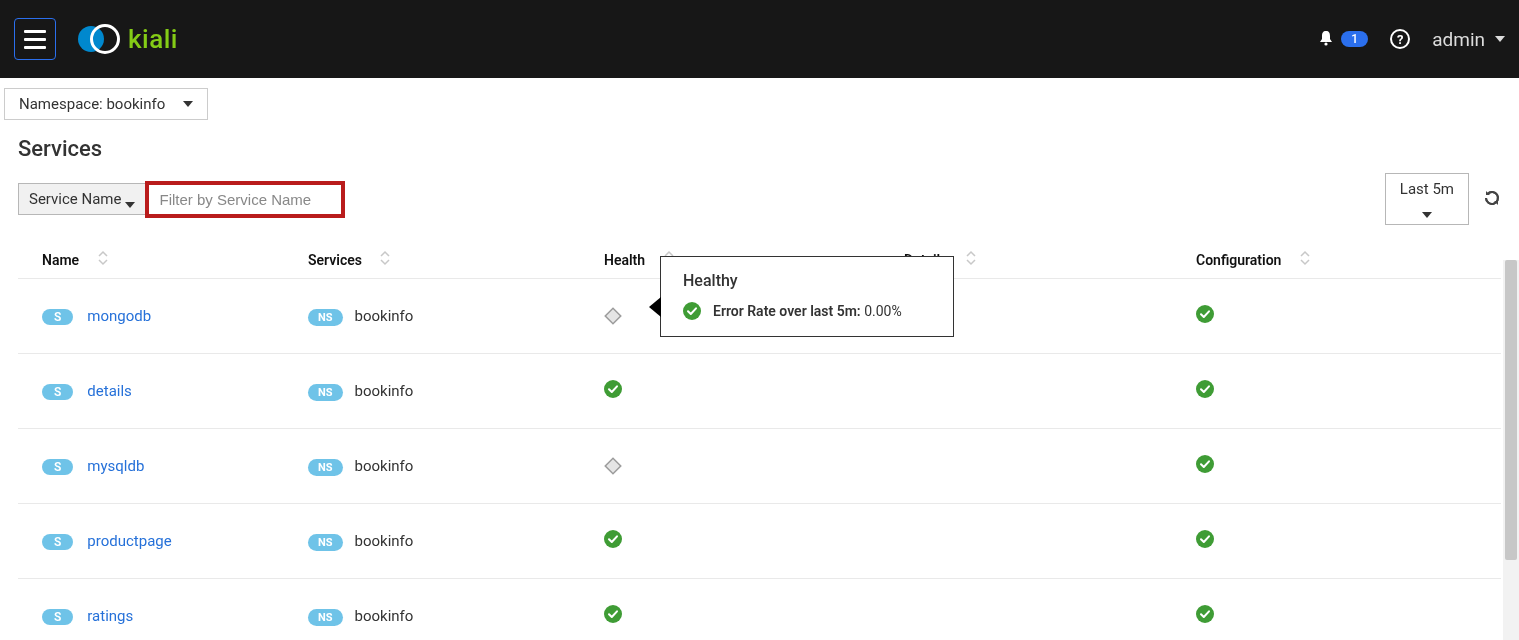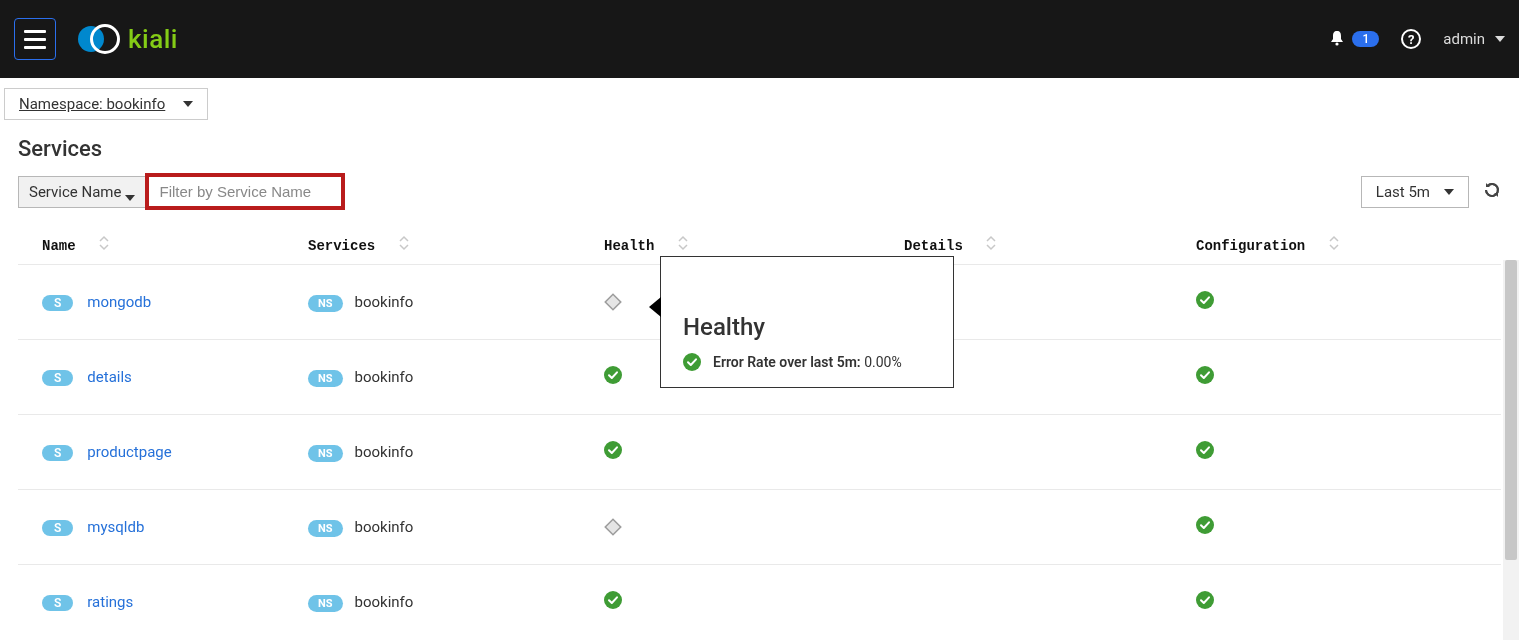--- a/index.html
+++ b/index.html
@@ -44,60 +44,58 @@
   .bell-icon { color:#fff; }
   .badge-pill {
     background:#2b6fed; color:#fff; border-radius:10px; font-size:12px;
     padding: 1px 10px; font-weight:500;
   }
   .help-icon {
     width:20px; height:20px; border:2px solid #fff; border-radius:50%;
     display:flex; align-items:center; justify-content:center;
     font-size:13px; font-weight:700; color:#fff; cursor:pointer;
   }
-  .user-dd { display:flex; align-items:center; gap:10px; color:#dcdcdc; cursor:pointer; font-size:15px; }
+  .user-dd { display:flex; align-items:center; gap:10px; color:#dcdcdc; cursor:pointer; font-size:19px; }
   .caret-down-white {
     width:0;height:0;border-left:5px solid transparent;border-right:5px solid transparent;border-top:6px solid #dcdcdc;
   }
   
   .namespace-bar { padding: 10px 0 0 4px; }
   .namespace-dd {
     display:inline-flex; align-items:center; gap:18px;
     border:1px solid #ccc; background:#fff; padding:6px 14px; font-size:15px;
     cursor:pointer;
-    text-decoration:underline;
   }
   .caret-down {
     width:0;height:0;border-left:5px solid transparent;border-right:5px solid transparent;border-top:6px solid #333;
   }
   .page-title { font-size:22px; font-weight:500; margin:16px 0 12px 18px; }
   .toolbar {
     display:flex; align-items:center; padding: 0 18px 14px 18px;
   }
   .filter-dd {
     border:1px solid #b7b7b7; border-right:none; background:#f1f1f1;
     padding:6px 10px; display:inline-flex; align-items:flex-end; gap:4px; font-size:15px;
     cursor:pointer;
   }
   .filter-input {
     border:4px solid #b91c1c; padding:6px 10px; font-size:15px; width:200px;
   }
   .filter-input::placeholder { color:#888; }
   .toolbar-spacer { flex:1; }
   .time-dd {
     border:1px solid #b7b7b7; background:#fff; padding:6px 14px; display:inline-flex;
-    align-items:center; gap:14px; font-size:15px; cursor:pointer; margin-right:14px;
+    align-items:center; gap:14px; font-size:15px; cursor:pointer; margin-right:14px;flex-direction:column;
   }
   .refresh-btn { cursor:pointer; color:#444; }
   
   .tbl { width:calc(100% - 36px); margin:0 18px; border-collapse:collapse; }
   .tbl thead th {
     text-align:left; font-weight:600; font-size:14px; color:#111;
     padding:10px 6px 10px 0;
-    font-family:Liberation Mono, monospace;
   }
   .tbl thead th.col-name { width:290px; padding-left:24px;}
   .tbl thead th.col-ns { width:296px; }
   .tbl thead th.col-health { width:300px; }
   .tbl thead th.col-details { width:292px; }
   .tbl thead th.col-config { }
   .sort-icon { display:inline-block; margin-left:12px; color:#c8c8c8; position:relative; top:1px;}
   .sort-icon svg{display:block;}
   .tbl tbody tr { border-top:1px solid #e9e9e9; }
   .tbl tbody td { padding:26px 6px 26px 0; vertical-align:middle; font-size:15px;}
@@ -128,21 +126,21 @@
   .tooltip {
     position:absolute; left:660px; top:256px; width:294px;
     background:#fff; border:1px solid #333; padding:14px 22px 16px 22px;
     box-shadow:none;
   }
   .tooltip::before {
     content:""; position:absolute; left:-12px; top:40px;
     width:0;height:0; border-top:10px solid transparent; border-bottom:10px solid transparent;
     border-right:12px solid #000;
   }
-  .tooltip h4 { font-size:24px; font-weight:500; margin-bottom:12px;margin-top:42px; }
+  .tooltip h4 { font-size:16px; font-weight:500; margin-bottom:12px; }
   .tooltip-line { display:flex; align-items:center; gap:12px; font-size:14px; }
   .tooltip-line b { font-weight:600; }
   .check-svg { width:18px; height:18px; }
   .na-svg { width:18px; height:18px; }
 </style>
 </head>
 <body>
 
 <svg width="0" height="0" style="position:absolute">
   <defs>
@@ -292,42 +290,42 @@
             </svg>
           </span></td>
         <td></td>
         <td><span class="cfg-ok">
             <svg class="check-svg">
               <use href="#check-circle"></use>
             </svg>
           </span></td>
       </tr>
       <tr>
-        <td class="col-name"><span class="s-pill">S</span><a class="svc-link" href="#">productpage</a></td>
-        <td><span class="ns-pill">NS</span><span>bookinfo</span></td>
-        <td><span class="health-ok">
-            <svg class="check-svg">
-              <use href="#check-circle"></use>
-            </svg>
-          </span></td>
-        <td></td>
-        <td><span class="cfg-ok">
-            <svg class="check-svg">
-              <use href="#check-circle"></use>
-            </svg>
-          </span></td>
-      </tr>
-      <tr>
         <td class="col-name"><span class="s-pill">S</span><a class="svc-link" href="#">mysqldb</a></td>
         <td><span class="ns-pill">NS</span><span>bookinfo</span></td>
         <td><span class="health-na"><svg class="na-svg" viewBox="0 0 18 18">
               <g transform="rotate(45 9 9)">
                 <rect x="3.5" y="3.5" width="11" height="11" fill="#e5e5e5" stroke="#9c9c9c" stroke-width="1.5"></rect>
               </g>
             </svg></span></td>
+        <td></td>
+        <td><span class="cfg-ok">
+            <svg class="check-svg">
+              <use href="#check-circle"></use>
+            </svg>
+          </span></td>
+      </tr>
+      <tr>
+        <td class="col-name"><span class="s-pill">S</span><a class="svc-link" href="#">productpage</a></td>
+        <td><span class="ns-pill">NS</span><span>bookinfo</span></td>
+        <td><span class="health-ok">
+            <svg class="check-svg">
+              <use href="#check-circle"></use>
+            </svg>
+          </span></td>
         <td></td>
         <td><span class="cfg-ok">
             <svg class="check-svg">
               <use href="#check-circle"></use>
             </svg>
           </span></td>
       </tr>
       <tr>
         <td class="col-name"><span class="s-pill">S</span><a class="svc-link" href="#">ratings</a></td>
         <td><span class="ns-pill">NS</span><span>bookinfo</span></td>

